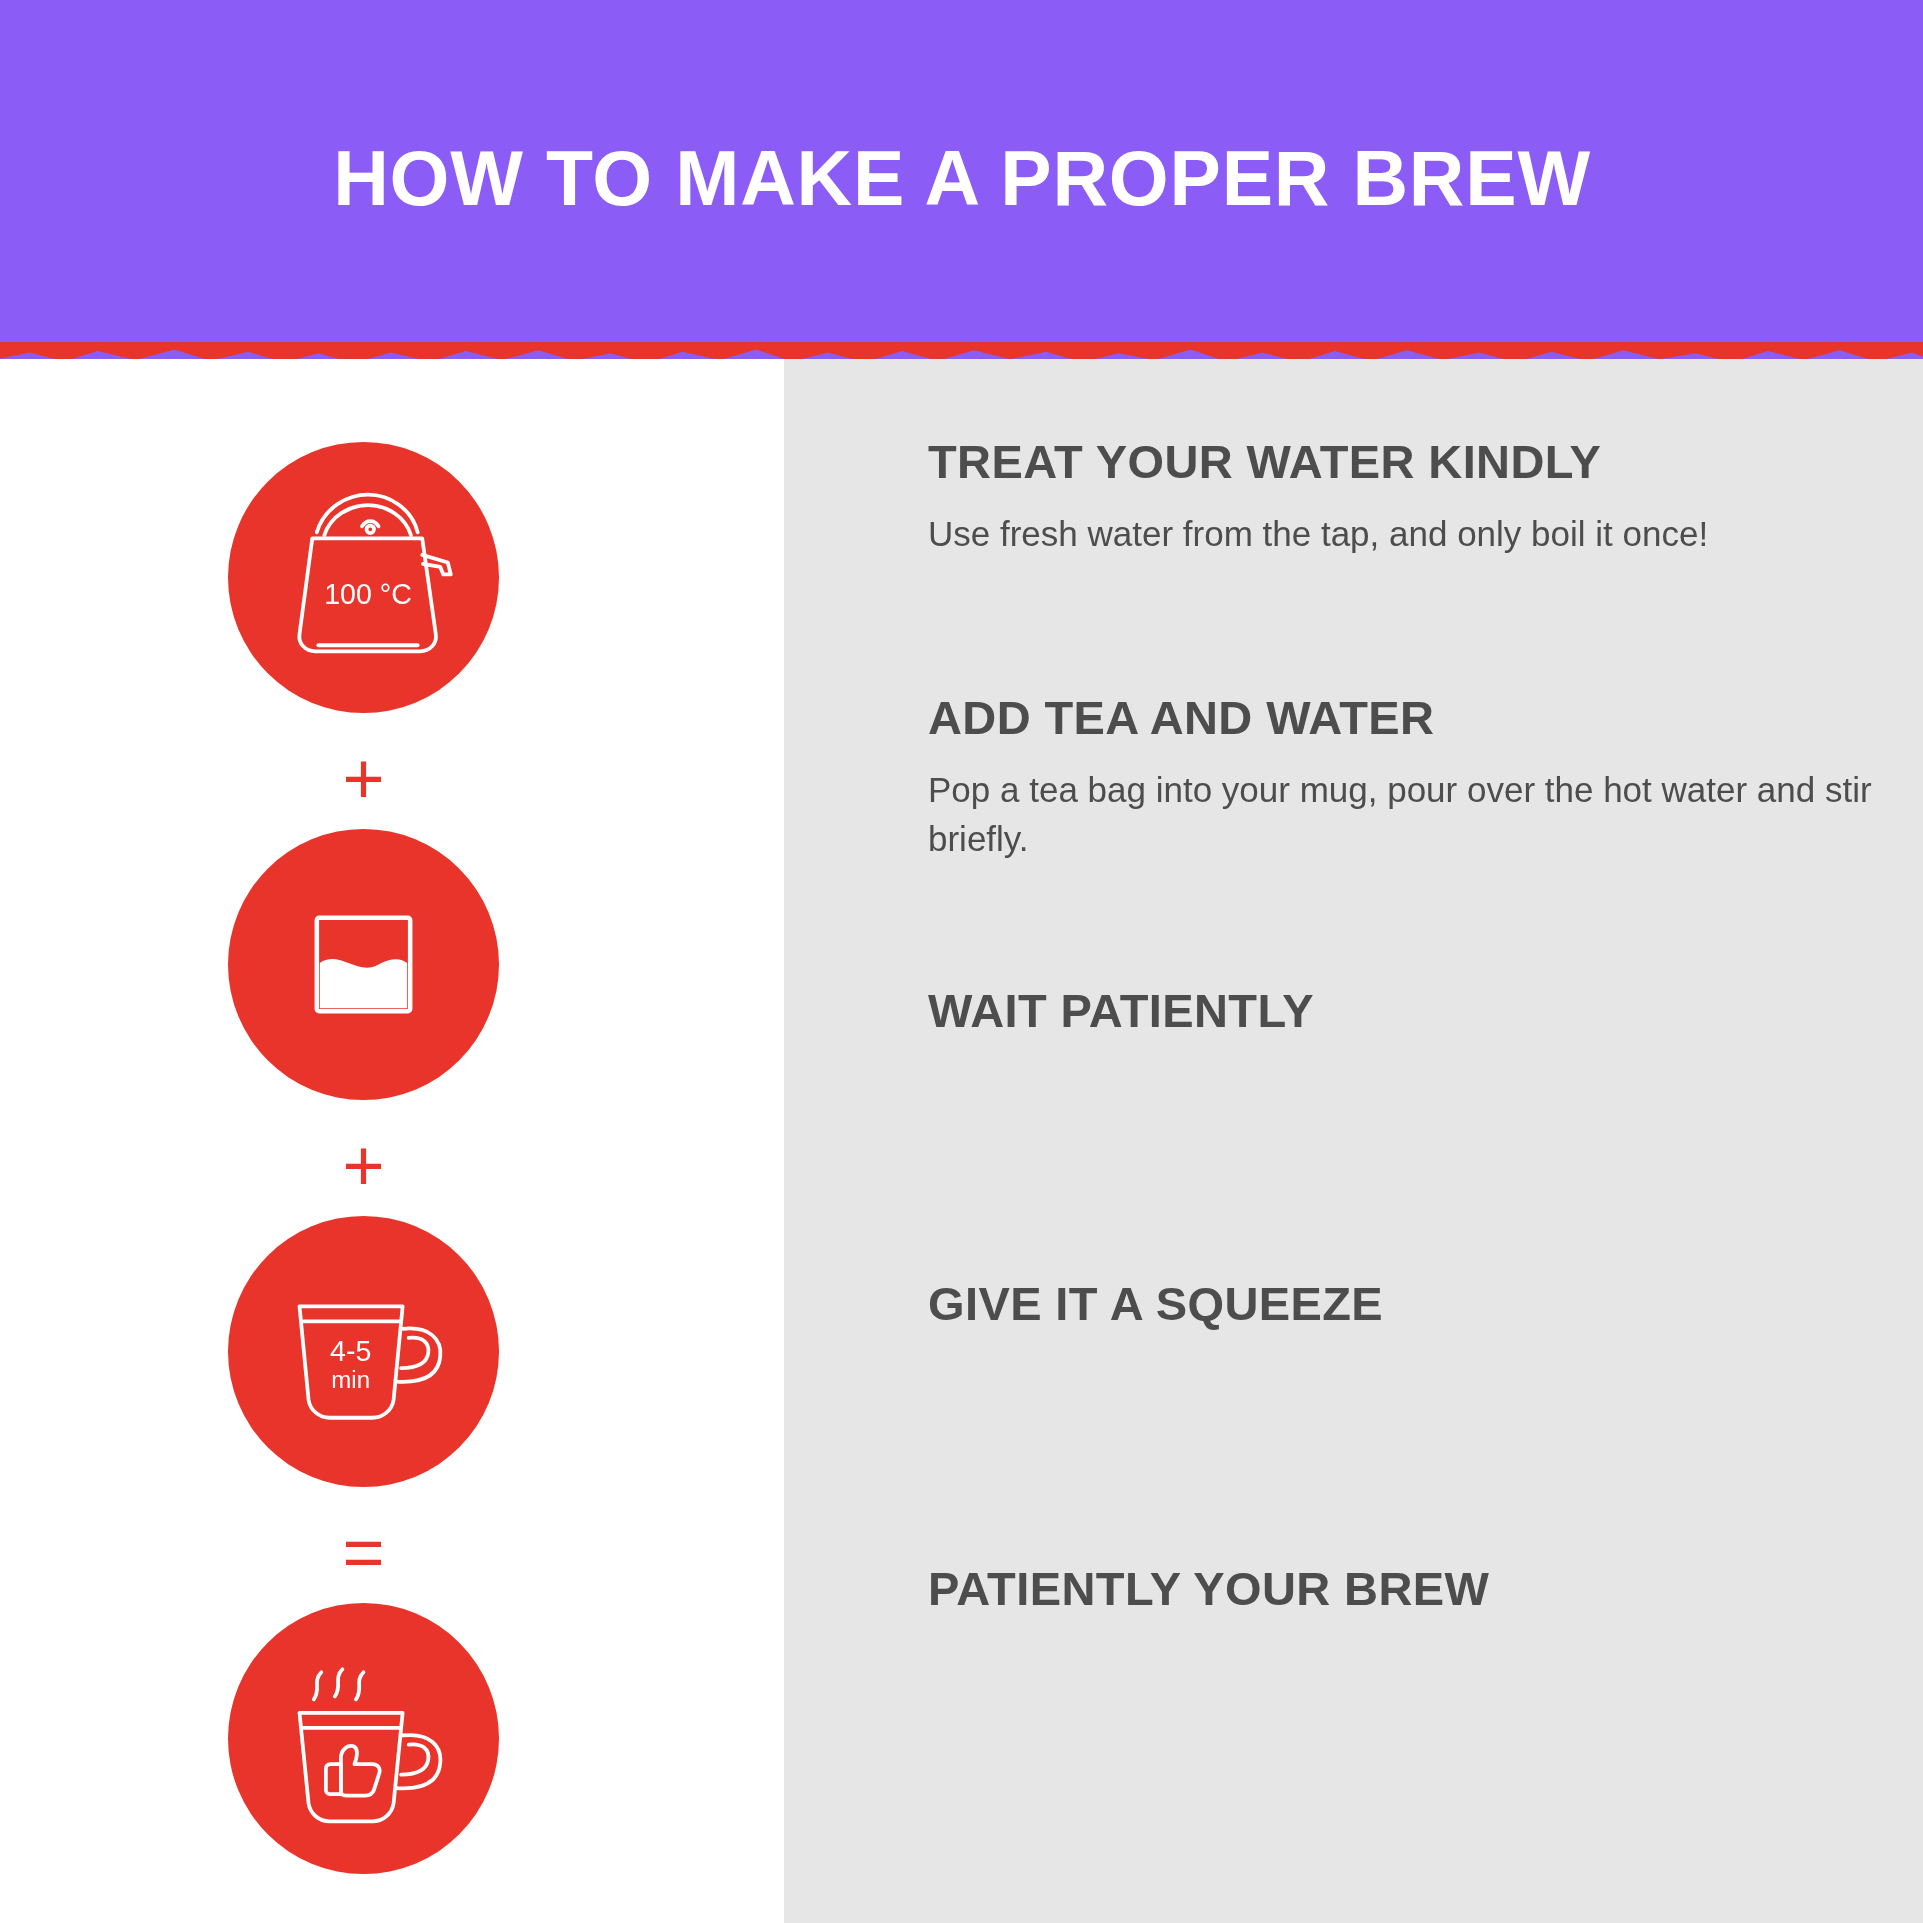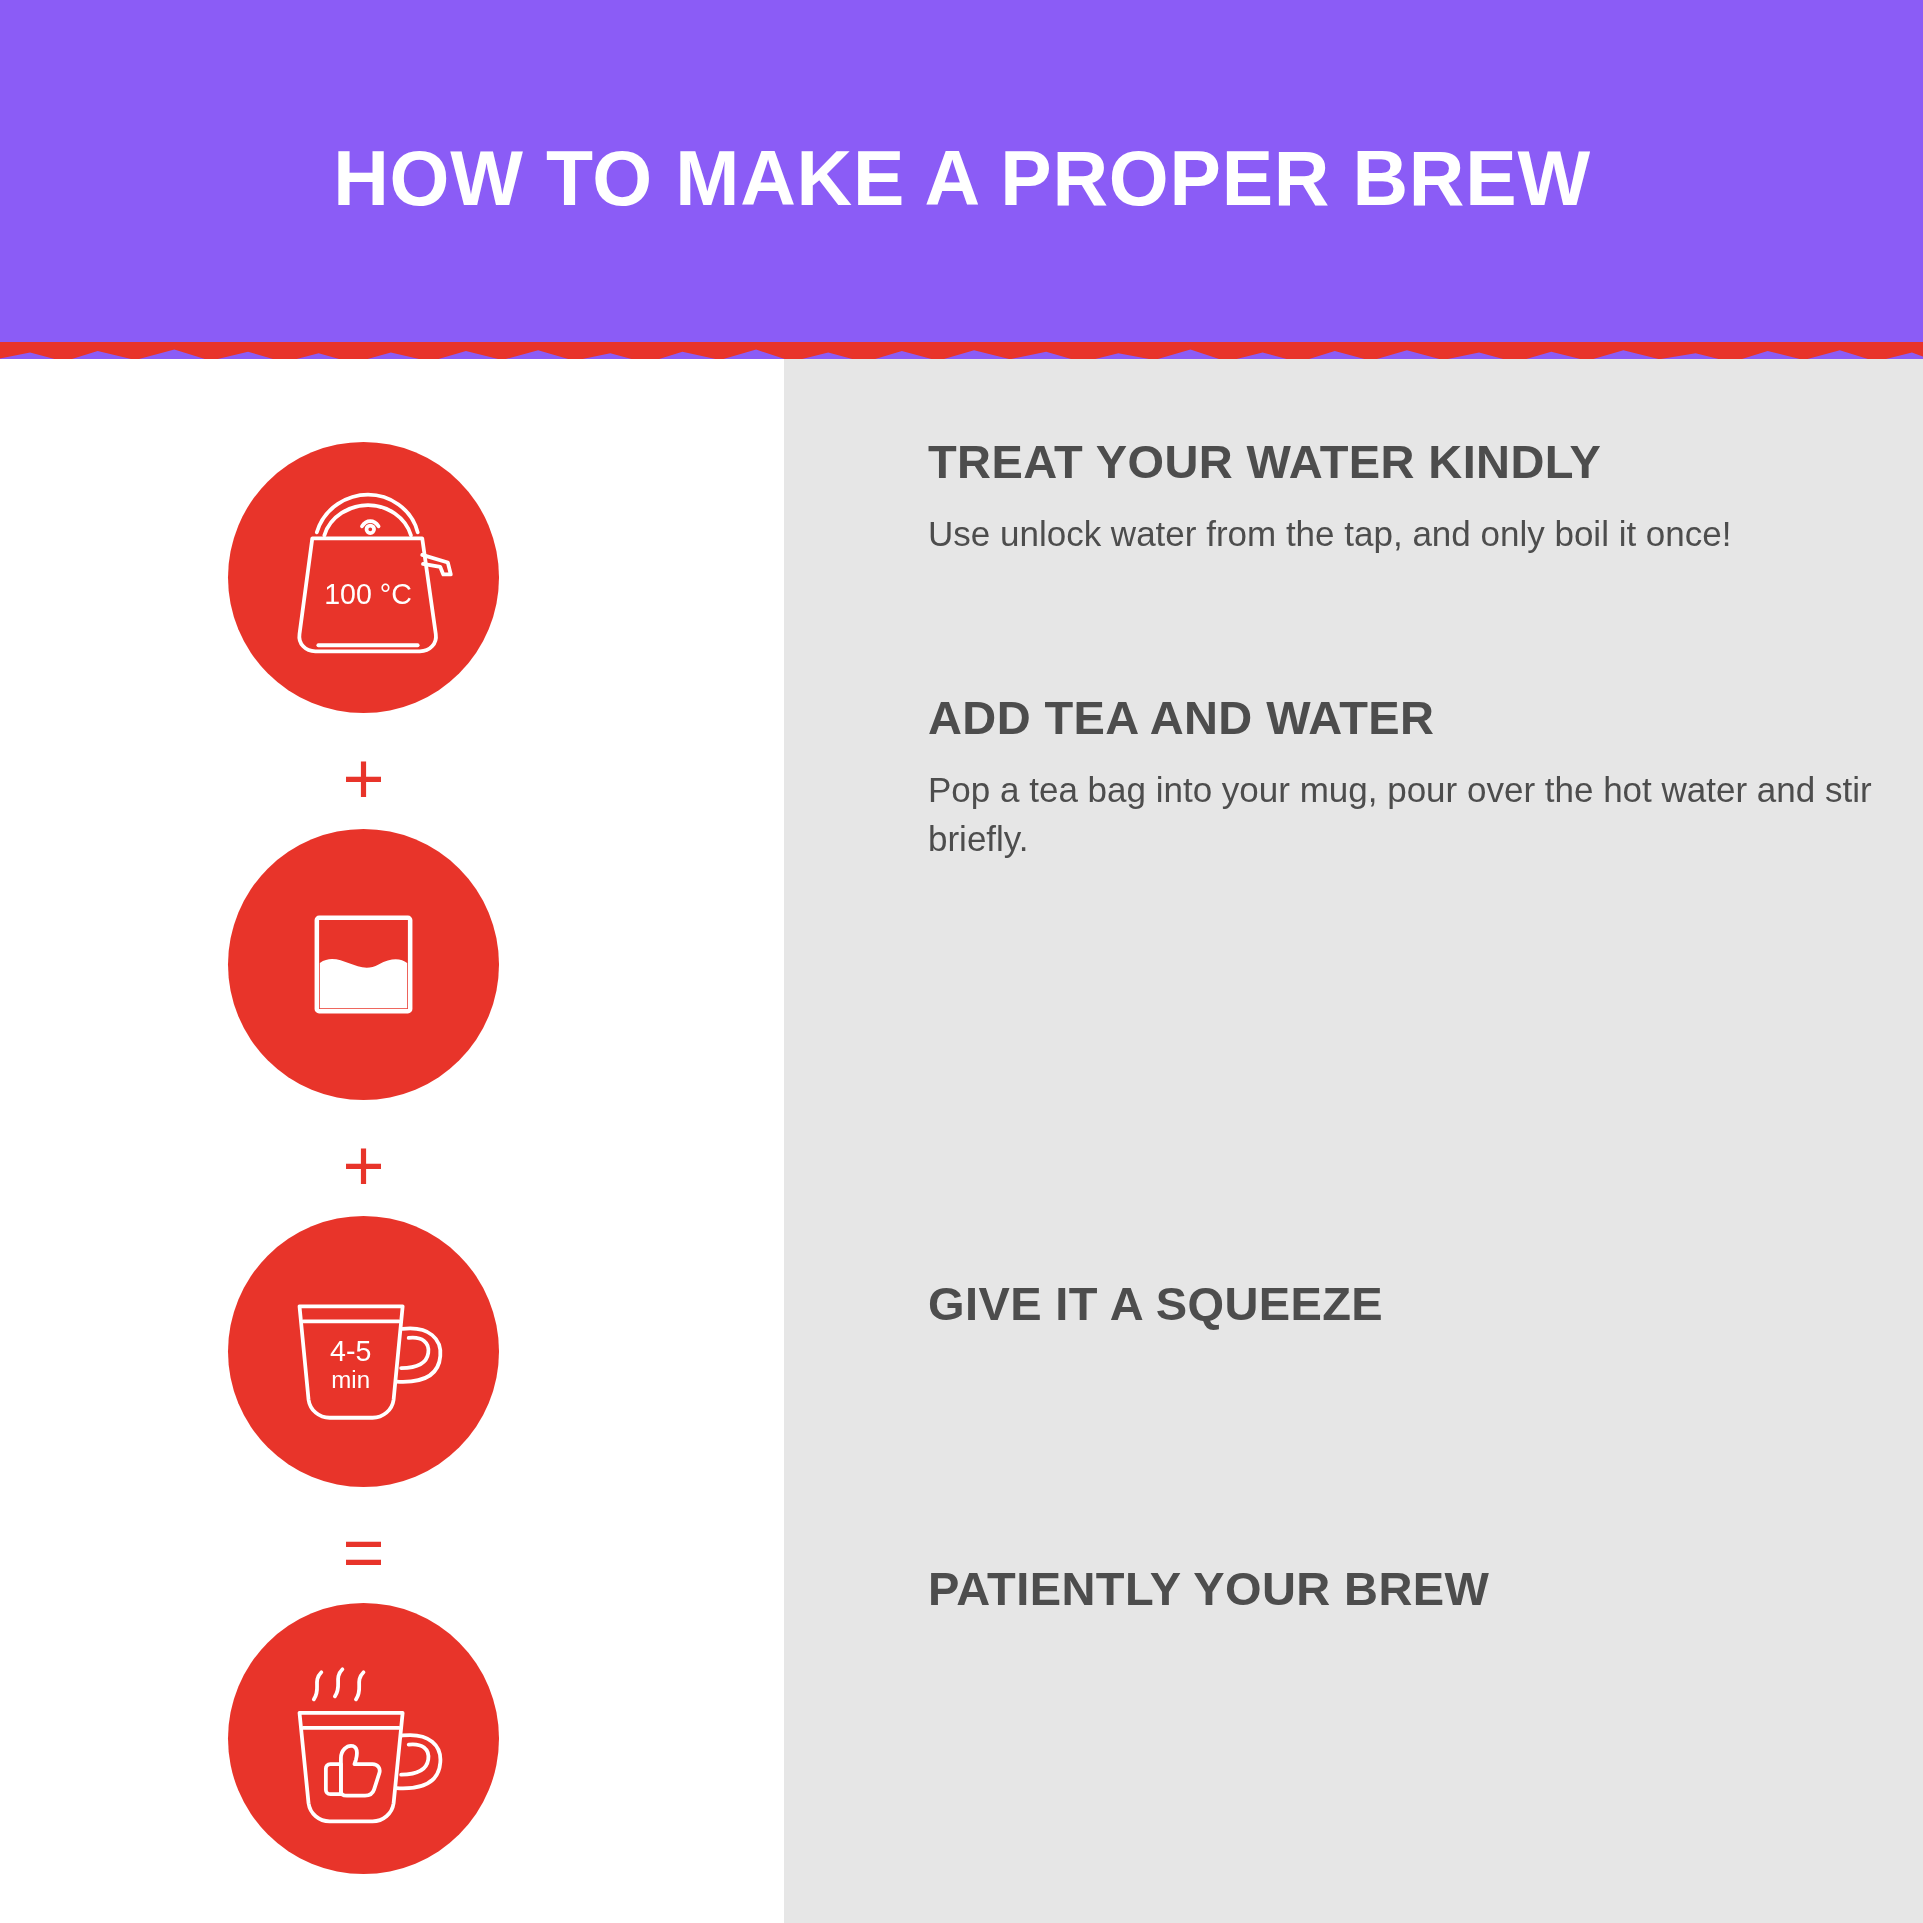--- a/index.html
+++ b/index.html
@@ -216,27 +216,28 @@
           <path d="M150,250 L150,206 C150,196 158,188 166,190 C172,192 172,200 170,208 L168,214 L192,214 C199,214 203,220 201,226 L194,248 C192,254 187,256 182,256 L158,256 C153,256 150,254 150,250 Z"></path>
           <path d="M136,214 L150,214 L150,254 L136,254 C132,254 130,251 130,248 L130,220 C130,217 132,214 136,214 Z"></path>
         </g>
       </svg>
     </div>
   </div>
 
   <div class="steps">
     <div class="step s1">
       <div class="step-title">TREAT YOUR WATER KINDLY</div>
-      <div class="step-desc">Use unlock water from the tap, and only boil it once!</div>
+      <div class="step-desc">Use fresh water from the tap, and only boil it once!</div>
     </div>
     <div class="step s2">
       <div class="step-title">ADD TEA AND WATER</div>
       <div class="step-desc">Pop a tea bag into your mug, pour over the hot water and stir briefly.</div>
     </div>
     <div class="step s3">
+      <div class="step-title">WAIT PATIENTLY</div>
     </div>
     <div class="step s4">
       <div class="step-title">GIVE IT A SQUEEZE</div>
     </div>
     <div class="step s5">
       <div class="step-title">PATIENTLY YOUR BREW</div>
     </div>
   </div>
 </div>
 

